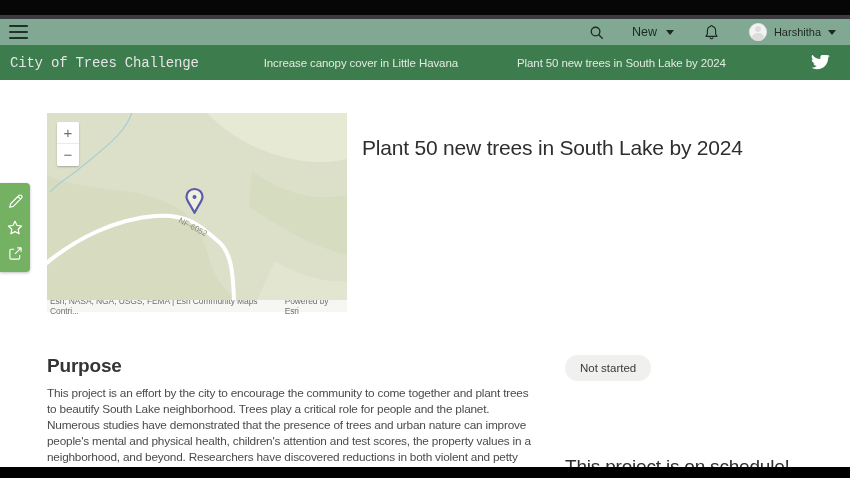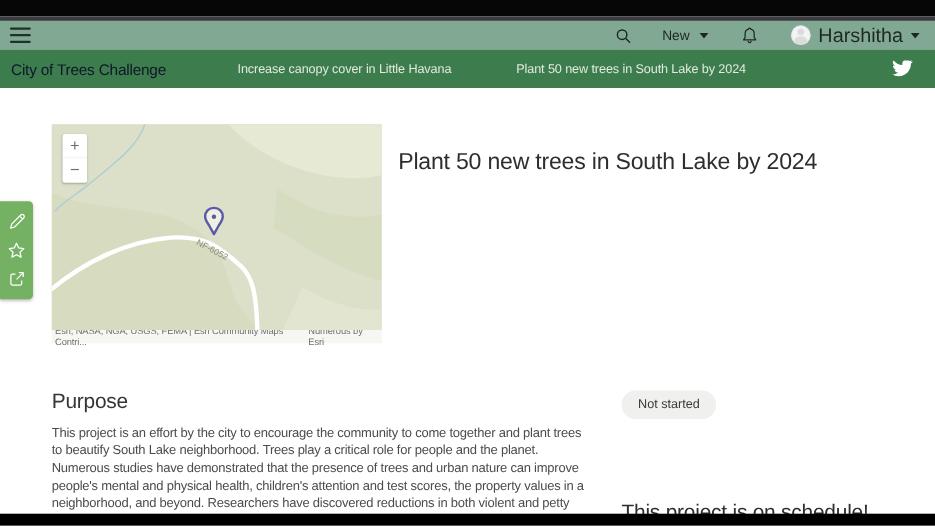--- a/index.html
+++ b/index.html
@@ -18,30 +18,30 @@
   .hamburger { width:19px; height:14px; display:flex; flex-direction:column; justify-content:space-between;
                background:none; border:none; cursor:pointer; padding:0; }
   .hamburger span { display:block; height:2.4px; width:100%; background:#21302a; border-radius:1px; }
   .appbar-right { margin-left:auto; display:flex; align-items:center; gap:0; }
   .iconbtn { background:none; border:none; cursor:pointer; display:flex; align-items:center; padding:0; }
   .newbtn { background:none; border:none; cursor:pointer; display:flex; align-items:center; gap:9px;
             font-family:inherit; font-size:12.5px; color:#1d2822; margin:0 30px 0 28px; }
   .caret { width:0; height:0; border-left:4px solid transparent; border-right:4px solid transparent;
            border-top:5px solid #1d2822; display:inline-block; }
   .userbtn { background:none; border:none; cursor:pointer; display:flex; align-items:center; gap:7px;
-             font-family:inherit; font-size:18px; color:#1d2822; margin-left:30px; }
+             font-family:inherit; font-size:11px; color:#1d2822; margin-left:30px; }
   .avatar { width:18px; height:18px; border-radius:50%; background:#f3f3f3; position:relative; overflow:hidden;
             box-shadow:inset 0 0 0 1px rgba(0,0,0,0.05); }
   .avatar::before { content:""; position:absolute; top:3px; left:6px; width:6px; height:6px; border-radius:50%; background:#dcdcdc; }
   .avatar::after  { content:""; position:absolute; top:10px; left:3px; width:12px; height:9px; border-radius:50% 50% 0 0; background:#dcdcdc; }
 
   
   .mainnav { position:absolute; top:45px; left:0; width:100%; height:35px; background:#3d7c4d;
              display:flex; align-items:center; padding:0 20px 0 10px; }
-  .site-title { font-size:14px; letter-spacing:-0.2px; color:#0f172a; text-decoration:none; margin-right:26px; white-space:nowrap; }
+  .site-title { font-size:14px; letter-spacing:-0.2px; color:#e5e5e5; text-decoration:none; margin-right:26px; white-space:nowrap;font-family:Liberation Mono, monospace; }
   .nav-link { font-size:11.5px; letter-spacing:-0.1px; color:#e2ebdf; text-decoration:none; margin-right:20px; white-space:nowrap;margin-left:39px; }
   .twitterbtn { margin-left:auto; background:none; border:none; cursor:pointer; display:flex; align-items:center; }
 
   
   .tools { position:absolute; left:0; top:183px; width:30px; height:89px; background:#74b163;
            border-radius:0 4px 4px 0; box-shadow:0 1px 3px rgba(0,0,0,0.25); z-index:20;
            display:flex; flex-direction:column; align-items:center; justify-content:space-evenly; }
   .toolbtn { background:none; border:none; cursor:pointer; display:flex; align-items:center; padding:0; }
 
   
@@ -53,21 +53,21 @@
              font-size:15px; line-height:20px; color:#6e6e6e; font-family:inherit; padding:0; }
   .zoombtn:first-child { border-bottom:1px solid #ebebeb; border-radius:2px 2px 0 0; }
   .zoombtn:last-child { border-radius:0 0 2px 2px; }
   .attr { display:flex; justify-content:space-between; align-items:center; width:300px; height:12px;
           background:#f6f6f2; font-size:8.5px; color:#707070; padding:5px 3px; letter-spacing:-0.1px; }
 
   
   .page-title { position:absolute; left:362px; top:136px; font-size:21px; font-weight:400;
                 letter-spacing:-0.2px; color:#2e2e2e; white-space:nowrap; }
   .purpose { position:absolute; left:47px; top:355px; width:505px; }
-  .purpose h2, .status h2 { font-size:19px; font-weight:400; color:#353535; letter-spacing:-0.2px; }
+  .purpose h2, .status h2 { font-size:19px; font-weight:700; color:#353535; letter-spacing:-0.2px; }
   .purpose p { margin-top:8px; font-size:11.8px; line-height:16px; letter-spacing:-0.2px;
                color:#4b4b4b; white-space:pre-line; }
   .status { position:absolute; left:565px; top:355px; }
   .badge { display:inline-block; background:#f0f0ee; border-radius:14px;
            padding:7px 15px; font-size:11.5px; color:#3a3a3a; }
   .teaser { position:absolute; left:565px; top:456px; font-size:19px; font-weight:400;
             color:#2e2e2e; letter-spacing:-0.2px; white-space:nowrap; z-index:30; }
 </style>
 </head>
 <body>
@@ -154,21 +154,21 @@
           <circle cx="147.5" cy="84" r="2" fill="#5b59a8"></circle>
         </g>
       </svg>
       <div class="zoomctl">
         <button class="zoombtn">+</button>
         <button class="zoombtn">−</button>
       </div>
     </div>
     <div class="attr">
       <span>Esri, NASA, NGA, USGS, FEMA | Esri Community Maps Contri...</span>
-      <span>Numerous by Esri</span>
+      <span>Powered by Esri</span>
     </div>
   </div>
 
   <h1 class="page-title">Plant 50 new trees in South Lake by 2024</h1>
 
   <section class="purpose">
     <h2>Purpose</h2>
     <p>This project is an effort by the city to encourage the community to come together and plant trees
 to beautify South Lake neighborhood. Trees play a critical role for people and the planet.
 Numerous studies have demonstrated that the presence of trees and urban nature can improve

